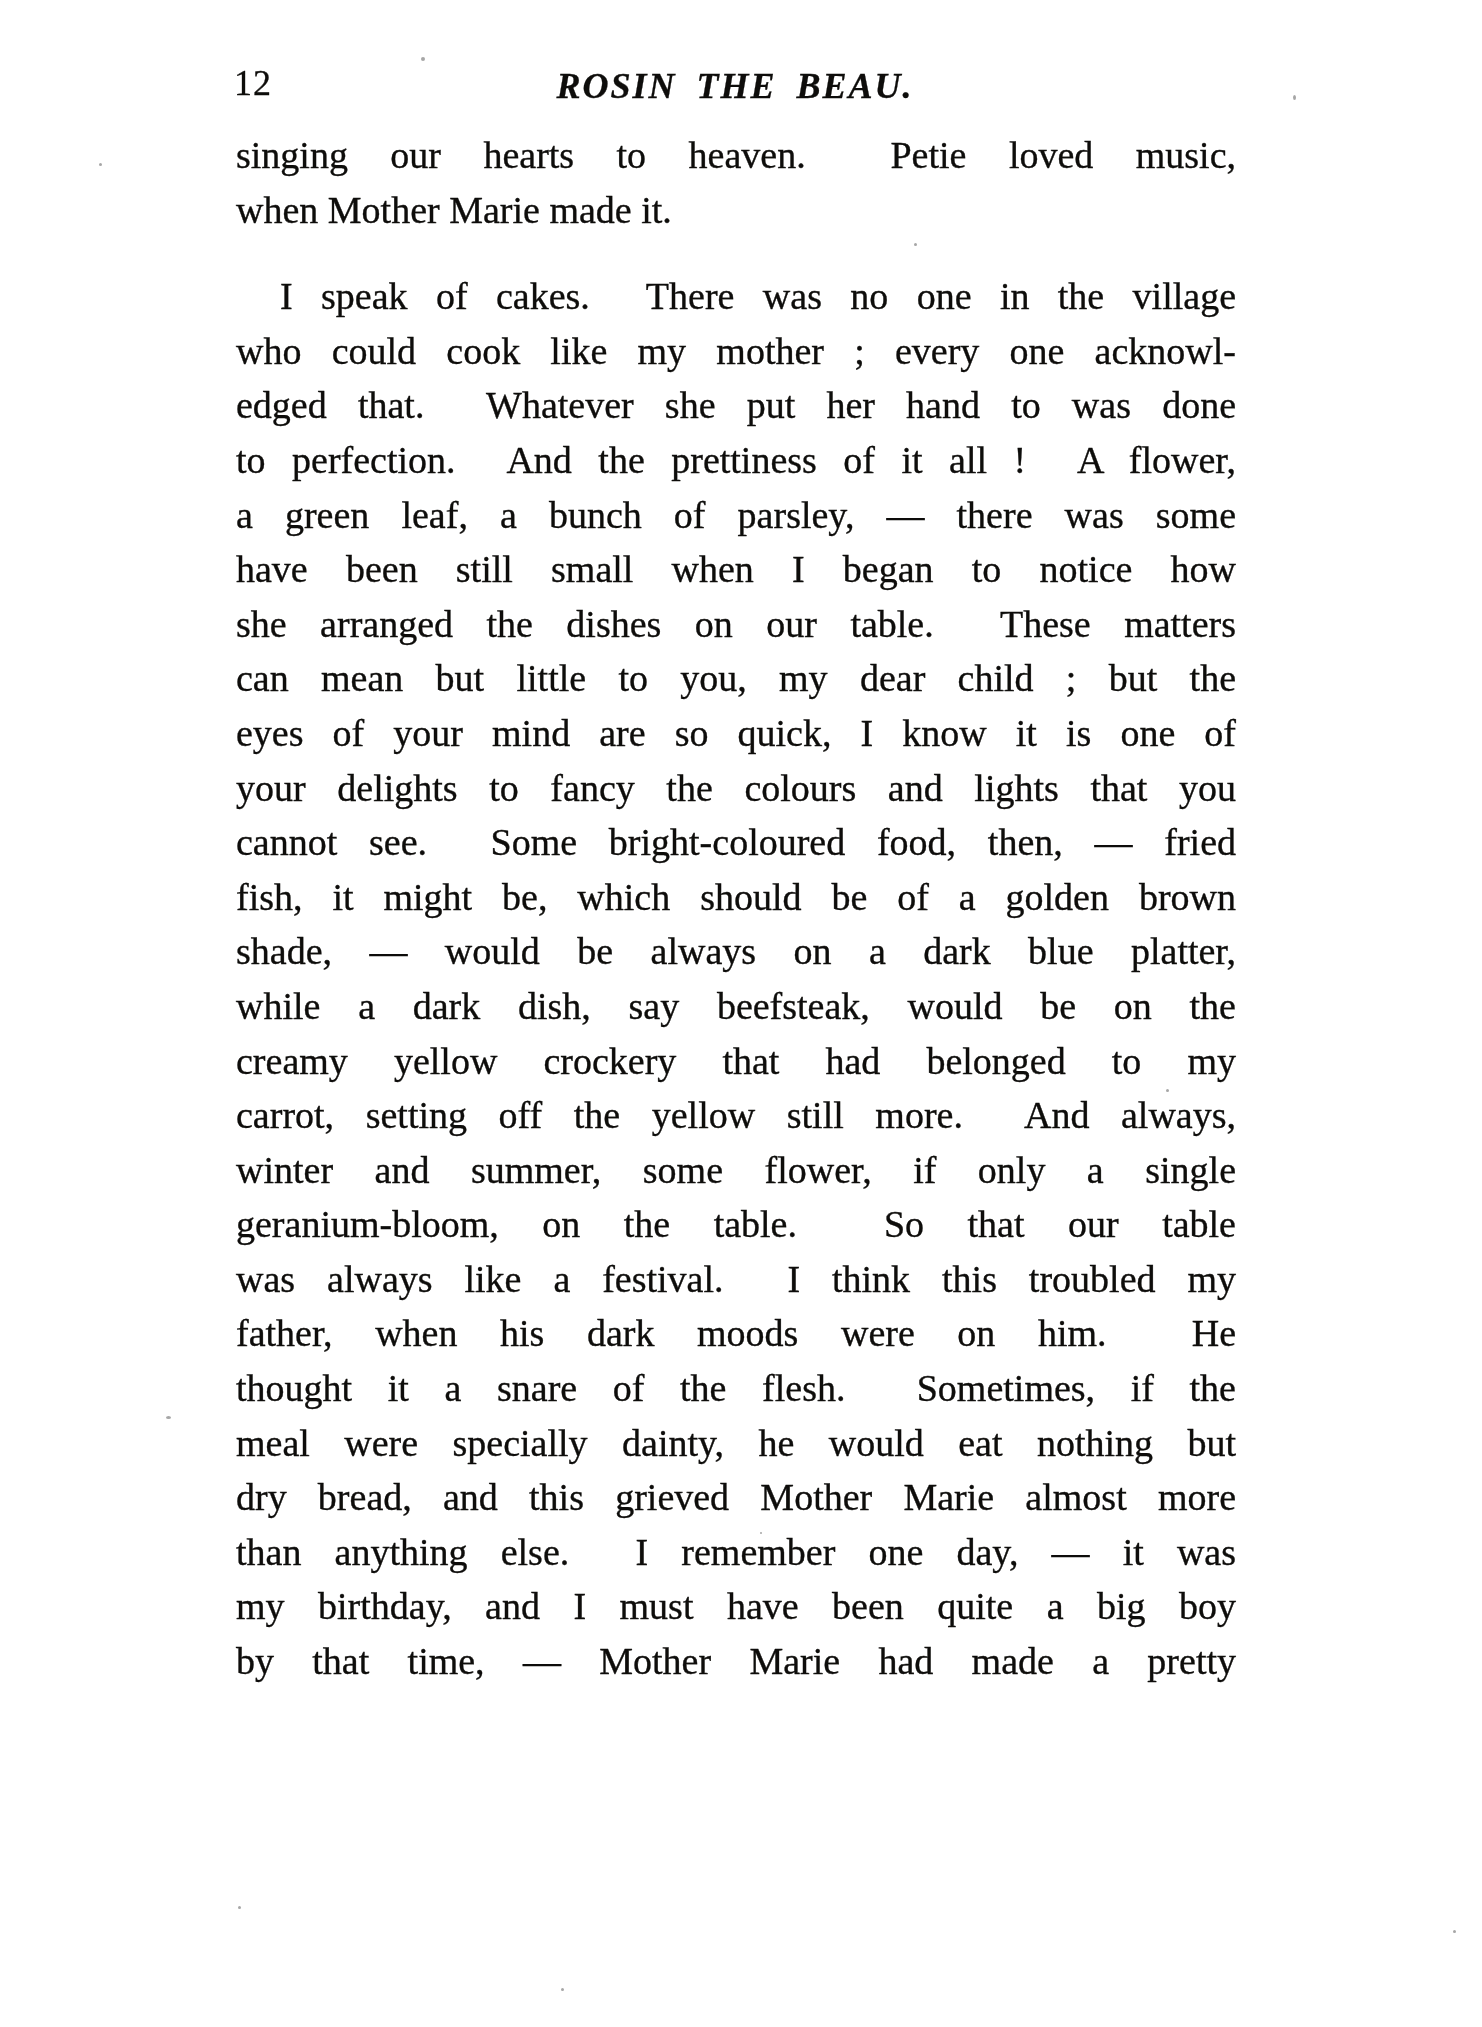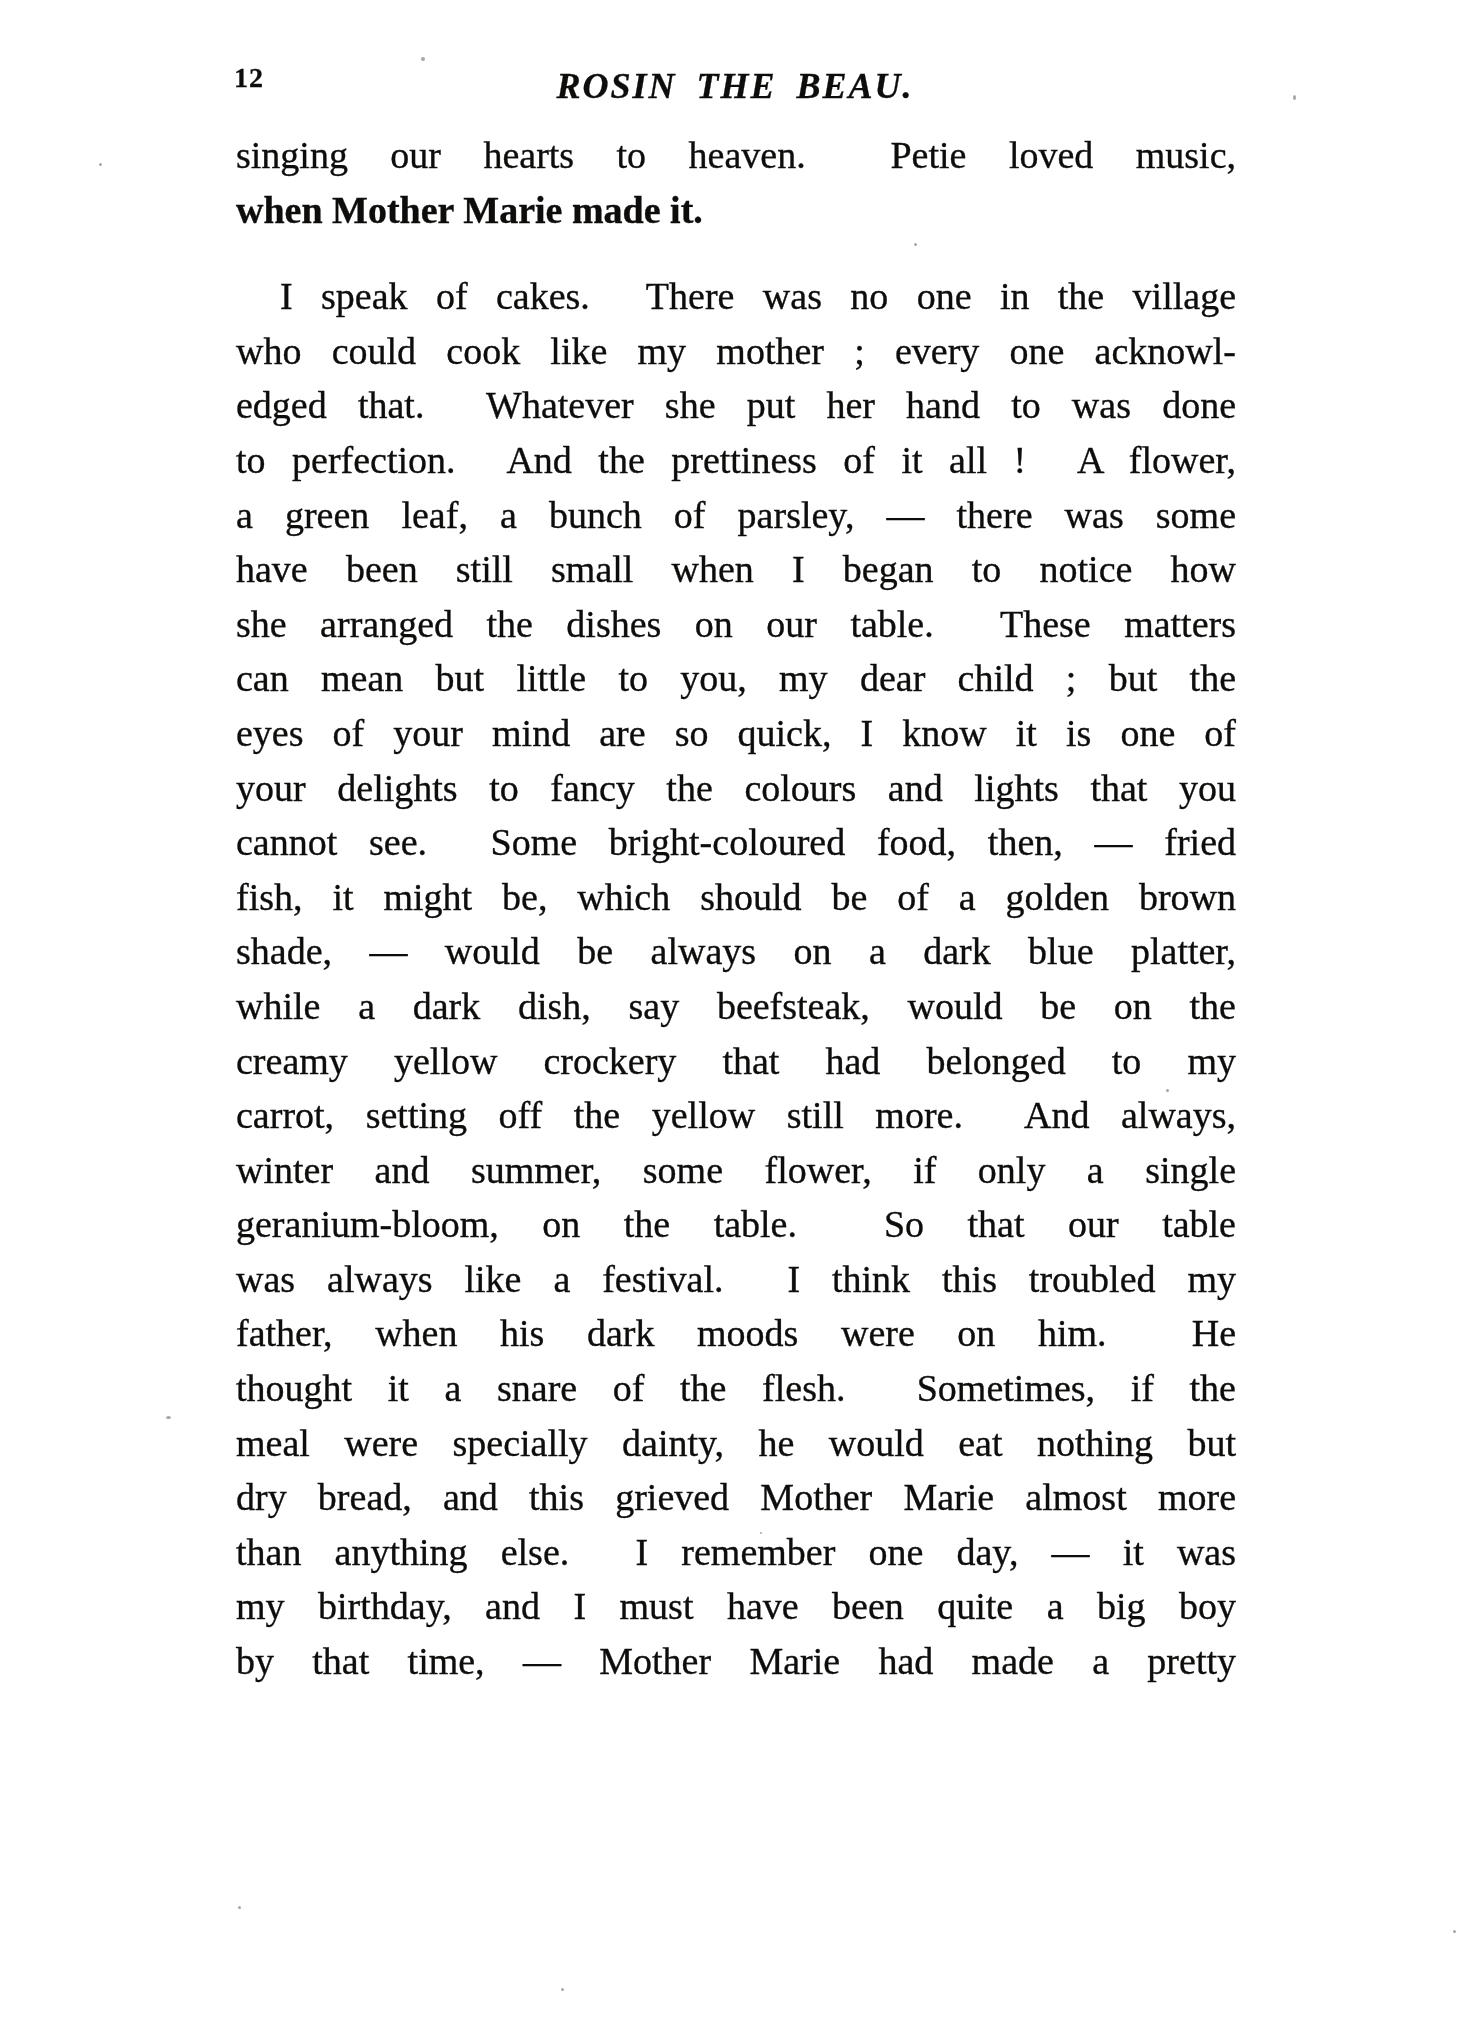--- a/index.html
+++ b/index.html
@@ -24,22 +24,22 @@
     position: absolute;
     left: 234px;
     top: 62px;
     width: 1002px;
     height: 48px;
   }
   .pagenum {
     position: absolute;
     left: 0;
     top: 0;
-    font-size: 28px;
-    font-weight: bold;
+    font-size: 36px;
+    font-weight: normal;
     letter-spacing: 1px;
     -webkit-text-stroke: 0.3px var(--ink);
   }
   .running-title {
     position: absolute;
     left: 0;
     right: 0;
     top: 3px;
     text-align: center;
     font-style: italic;
@@ -64,21 +64,20 @@
     text-align-last: justify;
     -webkit-text-stroke: 0.35px var(--ink);
   }
   .line.indent {
     text-indent: 44px;
     margin-top: 32px;
   }
   .line.endline {
     text-align: right;
     text-align-last: left;
-    font-weight: bold;
   }
   .speck {
     position: absolute;
     background: #3a3a3a;
     border-radius: 50%;
     opacity: 0.45;
   }
 </style>
 </head>
 <body>

